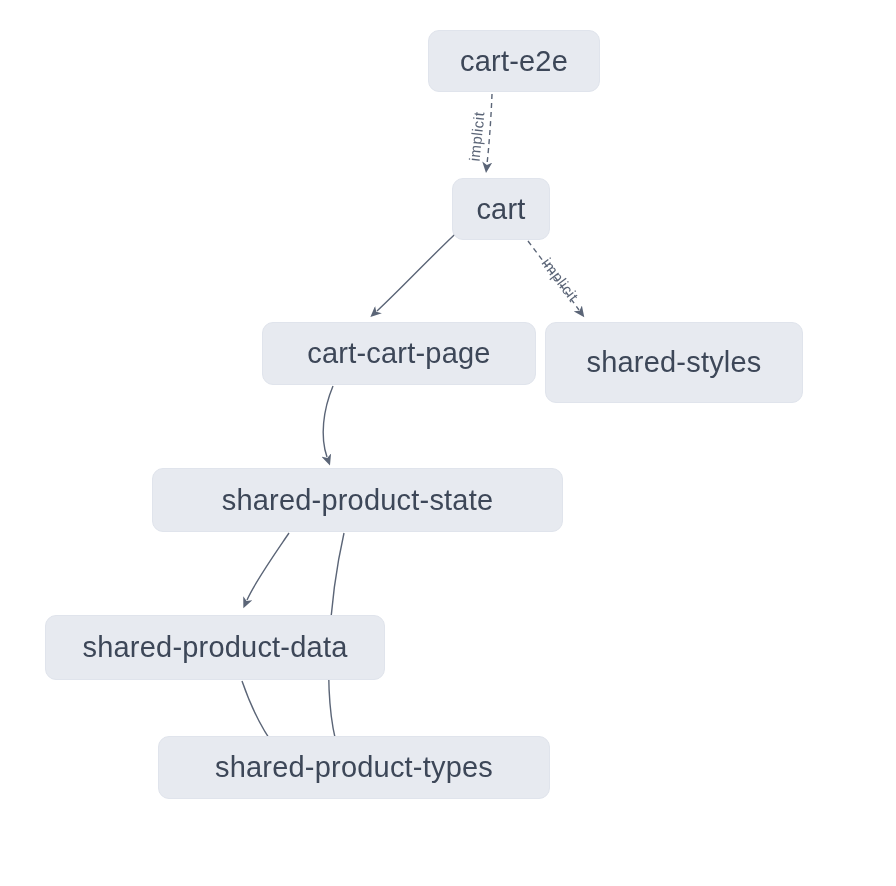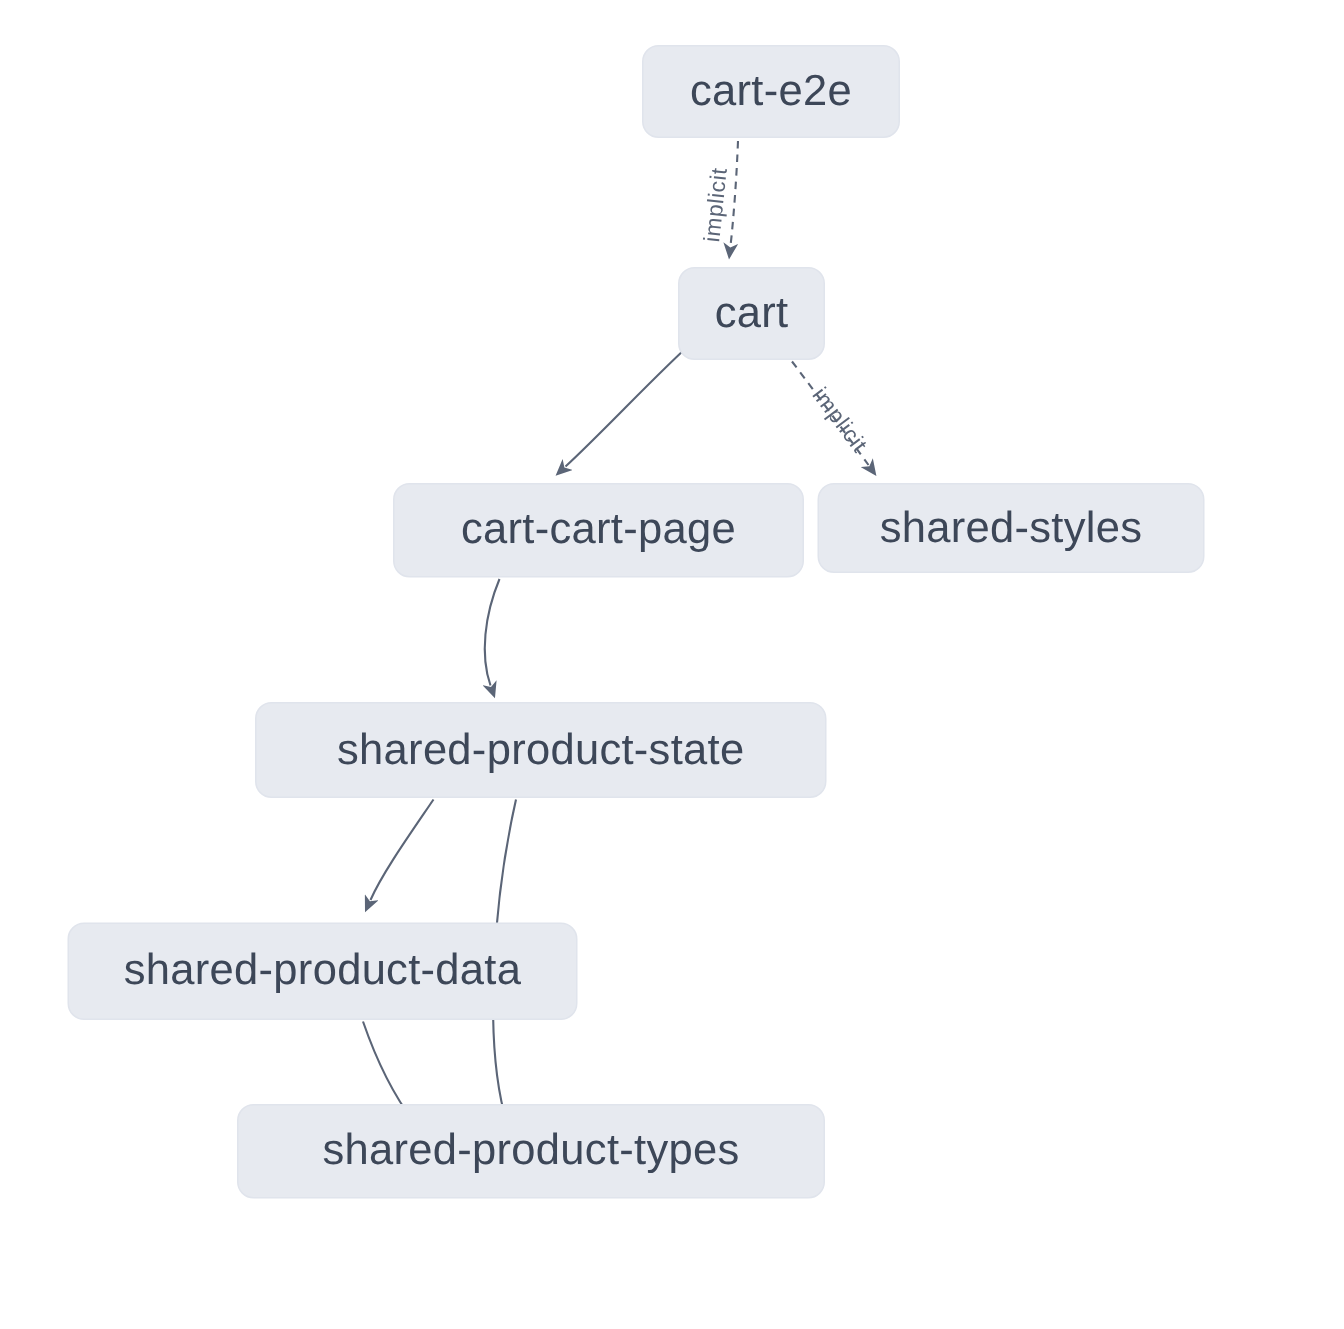--- a/index.html
+++ b/index.html
@@ -75,18 +75,18 @@
         <path d="M 333 386 C 323 410 320 437 327 457" class="edge-path" marker-end="url(#arrowhead)"></path>
         <path d="M 289 533 C 272 558 255 582 247 600" class="edge-path" marker-end="url(#arrowhead)"></path>
         <path d="M 344 533 C 330 595 321 693 338 749" class="edge-path" marker-end="url(#arrowhead)"></path>
         <path d="M 242 681 C 251 707 263 731 276 748" class="edge-path" marker-end="url(#arrowhead)"></path>
       </g>
   </svg>
   <div id="node-layer">
       <div class="graph-node" style="left: 428px; top: 30px; width: 172px; height: 62px;">cart-e2e</div>
       <div class="graph-node" style="left: 452px; top: 178px; width: 98px; height: 62px;">cart</div>
       <div class="graph-node" style="left: 218px; top: 322px; width: 274px; height: 63px; margin-left: 44px;">cart-cart-page</div>
-      <div class="graph-node" style="left: 545px; top: 322px; width: 258px; height: 60px;">shared-styles</div>
-      <div class="graph-node" style="left: 170px; top: 468px; width: 381px; height: 64px;">shared-product-state</div>
+      <div class="graph-node" style="left: 545px; top: 322px; width: 258px; height: 81px;">shared-styles</div>
+      <div class="graph-node" style="left: 152px; top: 468px; width: 411px; height: 64px;">shared-product-state</div>
       <div class="graph-node" style="left: 45px; top: 615px; width: 340px; height: 65px;">shared-product-data</div>
       <div class="graph-node" style="left: 158px; top: 736px; width: 392px; height: 63px;">shared-product-types</div>
     </div>
 </div>
 
 </body></html>

